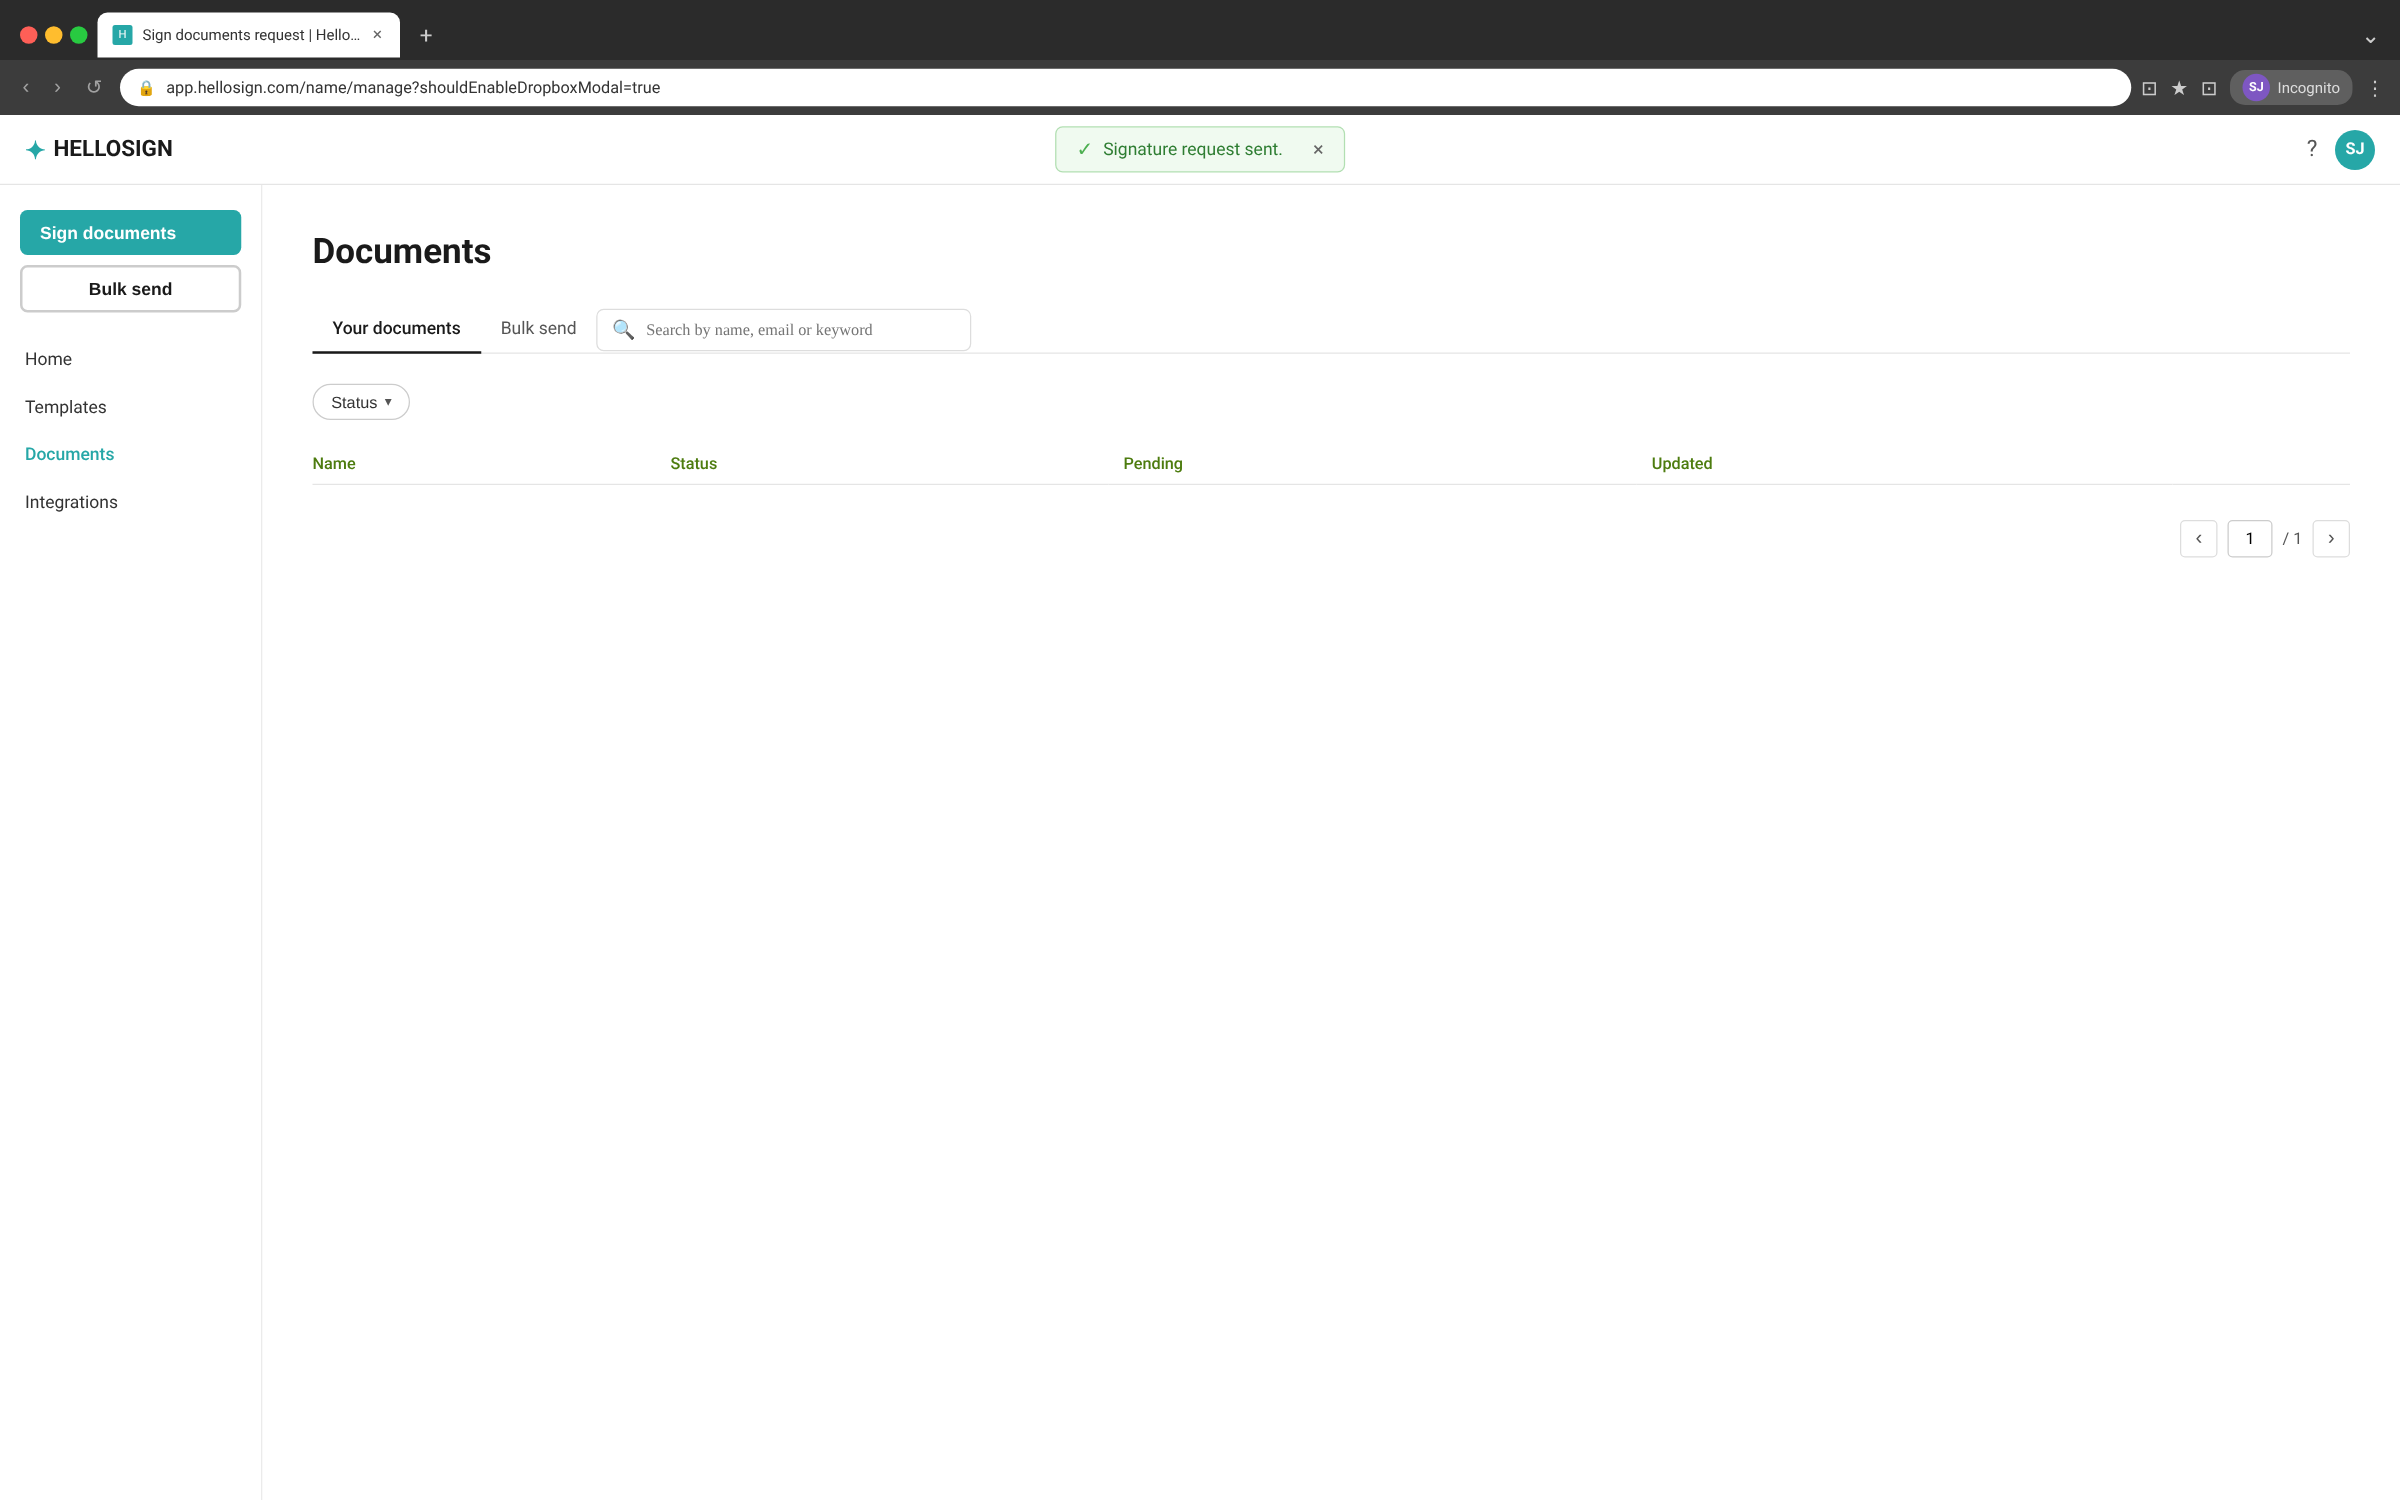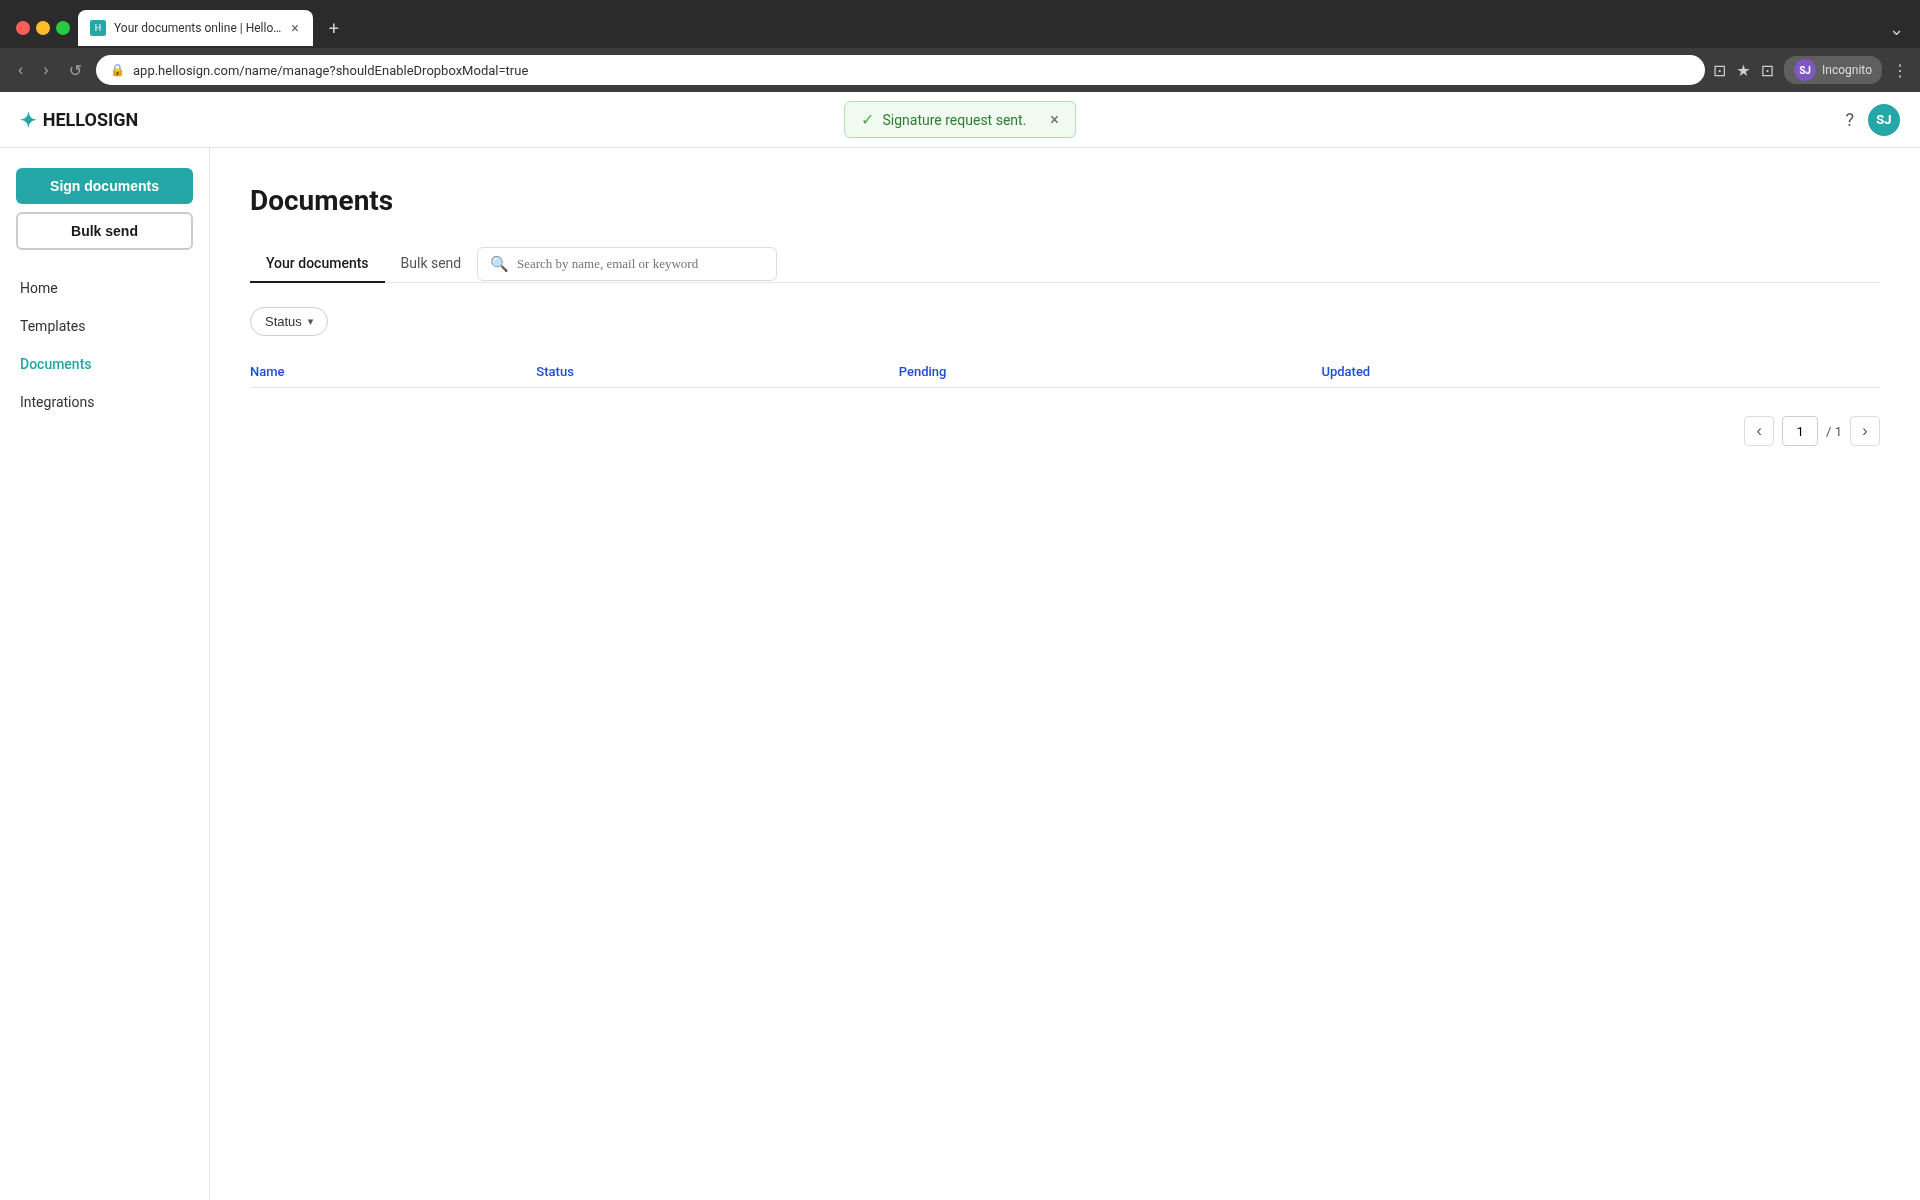--- a/index.html
+++ b/index.html
@@ -36,21 +36,21 @@
     .notification-banner { position: absolute; left: 50%; transform: translateX(-50%); background: #f0faf0; border: 1px solid #b2dfb2; border-radius: 6px; display: flex; align-items: center; gap: 8px; padding: 8px 16px; font-size: 14px; color: #2e7d32; }
     .notification-close { cursor: pointer; color: #666; font-size: 16px; margin-left: 16px; }
     .header-right { display: flex; align-items: center; gap: 14px; }
     .header-icon { color: #555; font-size: 18px; cursor: pointer; }
     .user-avatar { width: 32px; height: 32px; border-radius: 50%; background: #26a7a7; display: flex; align-items: center; justify-content: center; color: #fff; font-weight: bold; font-size: 13px; cursor: pointer; }
 
     
     .main-layout { display: flex; flex: 1; overflow: hidden; }
     .sidebar { width: 210px; background: #fff; border-right: 1px solid #e5e5e5; padding: 20px 0; display: flex; flex-direction: column; flex-shrink: 0; }
     .sidebar-top { padding: 0 16px; display: flex; flex-direction: column; gap: 8px; margin-bottom: 20px; }
-    .btn-sign-docs { background: #26a7a7; color: #fff; border: none; border-radius: 6px; padding: 10px 16px; font-size: 14px; font-weight: 600; cursor: pointer; text-align: center; }
+    .btn-sign-docs { background: #26a7a7; color: #fff; border: none; border-radius: 6px; padding: 10px 16px; font-size: 14px; font-weight: 600; cursor: pointer; text-align: left; }
     .btn-bulk-send { background: #fff; color: #1a1a1a; border: 2px solid #ccc; border-radius: 6px; padding: 9px 16px; font-size: 14px; font-weight: 600; cursor: pointer; text-align: center; }
     .sidebar-nav { display: flex; flex-direction: column; gap: 2px; padding: 0 8px; }
     .nav-item { padding: 10px 12px; border-radius: 6px; font-size: 14px; color: #333; cursor: pointer; }
     .nav-item.active { color: #26a7a7; font-weight: 500; }
     .sidebar-footer { margin-top: auto; padding: 16px; display: flex; flex-direction: column; gap: 8px; }
     .footer-link { font-size: 13px; color: #555; cursor: pointer; }
 
     
     .content-area { flex: 1; padding: 36px 40px; overflow-y: auto; background: #fff; }
     .page-title { font-size: 28px; font-weight: 700; color: #1a1a1a; margin-bottom: 28px; }
@@ -61,21 +61,21 @@
     .search-box { display: flex; align-items: center; gap: 8px; border: 1px solid #ddd; border-radius: 6px; padding: 7px 12px; min-width: 300px; }
     .search-icon { color: #888; font-size: 15px; }
     .search-input { border: none; outline: none; font-size: 13px; color: #888; background: transparent; width: 100%; font-family: Liberation Serif, serif; }
 
     .filter-row { margin-bottom: 20px; }
     .status-filter { display: flex; align-items: center; gap: 6px; border: 1px solid #ccc; border-radius: 20px; padding: 6px 14px; font-size: 13px; color: #333; cursor: pointer; background: #fff; width: fit-content; }
     .chevron-down { font-size: 11px; color: #555; }
 
     
     .docs-table { width: 100%; border-collapse: collapse; }
-    .docs-table th { text-align: left; font-size: 13px; color: #1d4ed8; font-weight: 500; padding: 8px 12px; border-bottom: 1px solid #e5e5e5; margin-top: 44px; }
+    .docs-table th { text-align: left; font-size: 13px; color: #4d7c0f; font-weight: 500; padding: 8px 12px; border-bottom: 1px solid #e5e5e5; margin-top: 44px; }
     .docs-table th.name-col { padding-left: 0; }
     .docs-table td { padding: 14px 12px; font-size: 14px; color: #333; border-bottom: 1px solid #f0f0f0; vertical-align: middle; }
     .docs-table td.name-col { padding-left: 0; }
     .status-cell { display: flex; align-items: center; gap: 7px; }
     .status-dot { width: 9px; height: 9px; border-radius: 50%; flex-shrink: 0; }
     .status-dot.pending { background: #f5a623; }
     .status-dot.signed { background: #4caf50; }
     .action-btn { border: 1px solid #ccc; border-radius: 6px; background: #fff; padding: 6px 12px; font-size: 13px; color: #333; cursor: pointer; display: flex; align-items: center; gap: 6px; white-space: nowrap; }
     .more-btn { background: none; border: none; cursor: pointer; color: #555; font-size: 20px; padding: 4px 8px; }
     .action-cell { display: flex; align-items: center; gap: 8px; justify-content: flex-end; }
@@ -94,21 +94,21 @@
   <div class="browser-tab-bar">
     <div style="display:flex;align-items:center;gap:6px;padding-left:8px;">
       <div class="traffic-lights">
         <div class="traffic-light tl-close"></div>
         <div class="traffic-light tl-min"></div>
         <div class="traffic-light tl-max"></div>
       </div>
     </div>
     <div class="browser-tab">
       <div class="tab-favicon">H</div>
-      <span class="tab-title">Your documents online | Hello…</span>
+      <span class="tab-title">Sign documents request | Hello…</span>
       <span class="tab-close">×</span>
     </div>
     <span class="browser-new-tab">+</span>
     <div style="flex:1"></div>
     <span style="color:#ccc;font-size:18px;padding-right:16px;cursor:pointer;">⌄</span>
   </div>
 
   <div class="browser-controls">
     <button class="nav-btn">‹</button>
     <button class="nav-btn">›</button>

